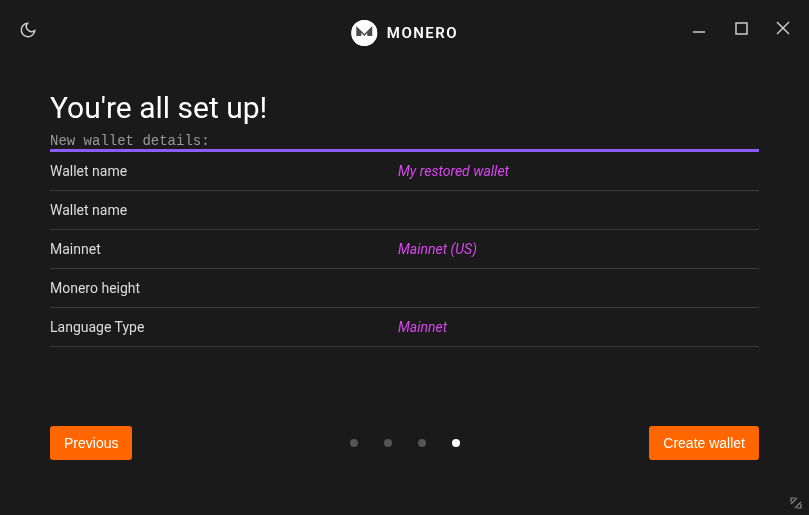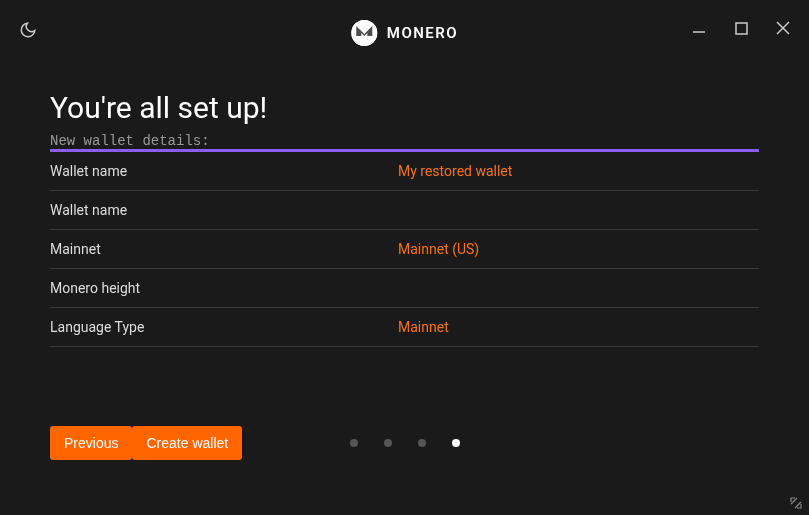--- a/index.html
+++ b/index.html
@@ -91,29 +91,31 @@
     }
     .detail-row:first-child {
       border-top: 3px solid #8b5cf6;
     }
     .detail-label {
       width: 348px;
       color: #dddddd;
     }
     .detail-value {
       flex: 1;
-      color: #f97316;
+      color: #d946ef;
+      font-style: italic;
     }
     .footer {
       position: absolute;
       bottom: 55px;
       left: 50px;
       right: 50px;
       display: flex;
       align-items: center;
+      justify-content: space-between;
     }
     .btn {
       background: #ff6600;
       color: #ffffff;
       border: none;
       padding: 9px 14px;
       font-size: 14px;
       font-weight: 500;
       cursor: pointer;
       border-radius: 3px;

